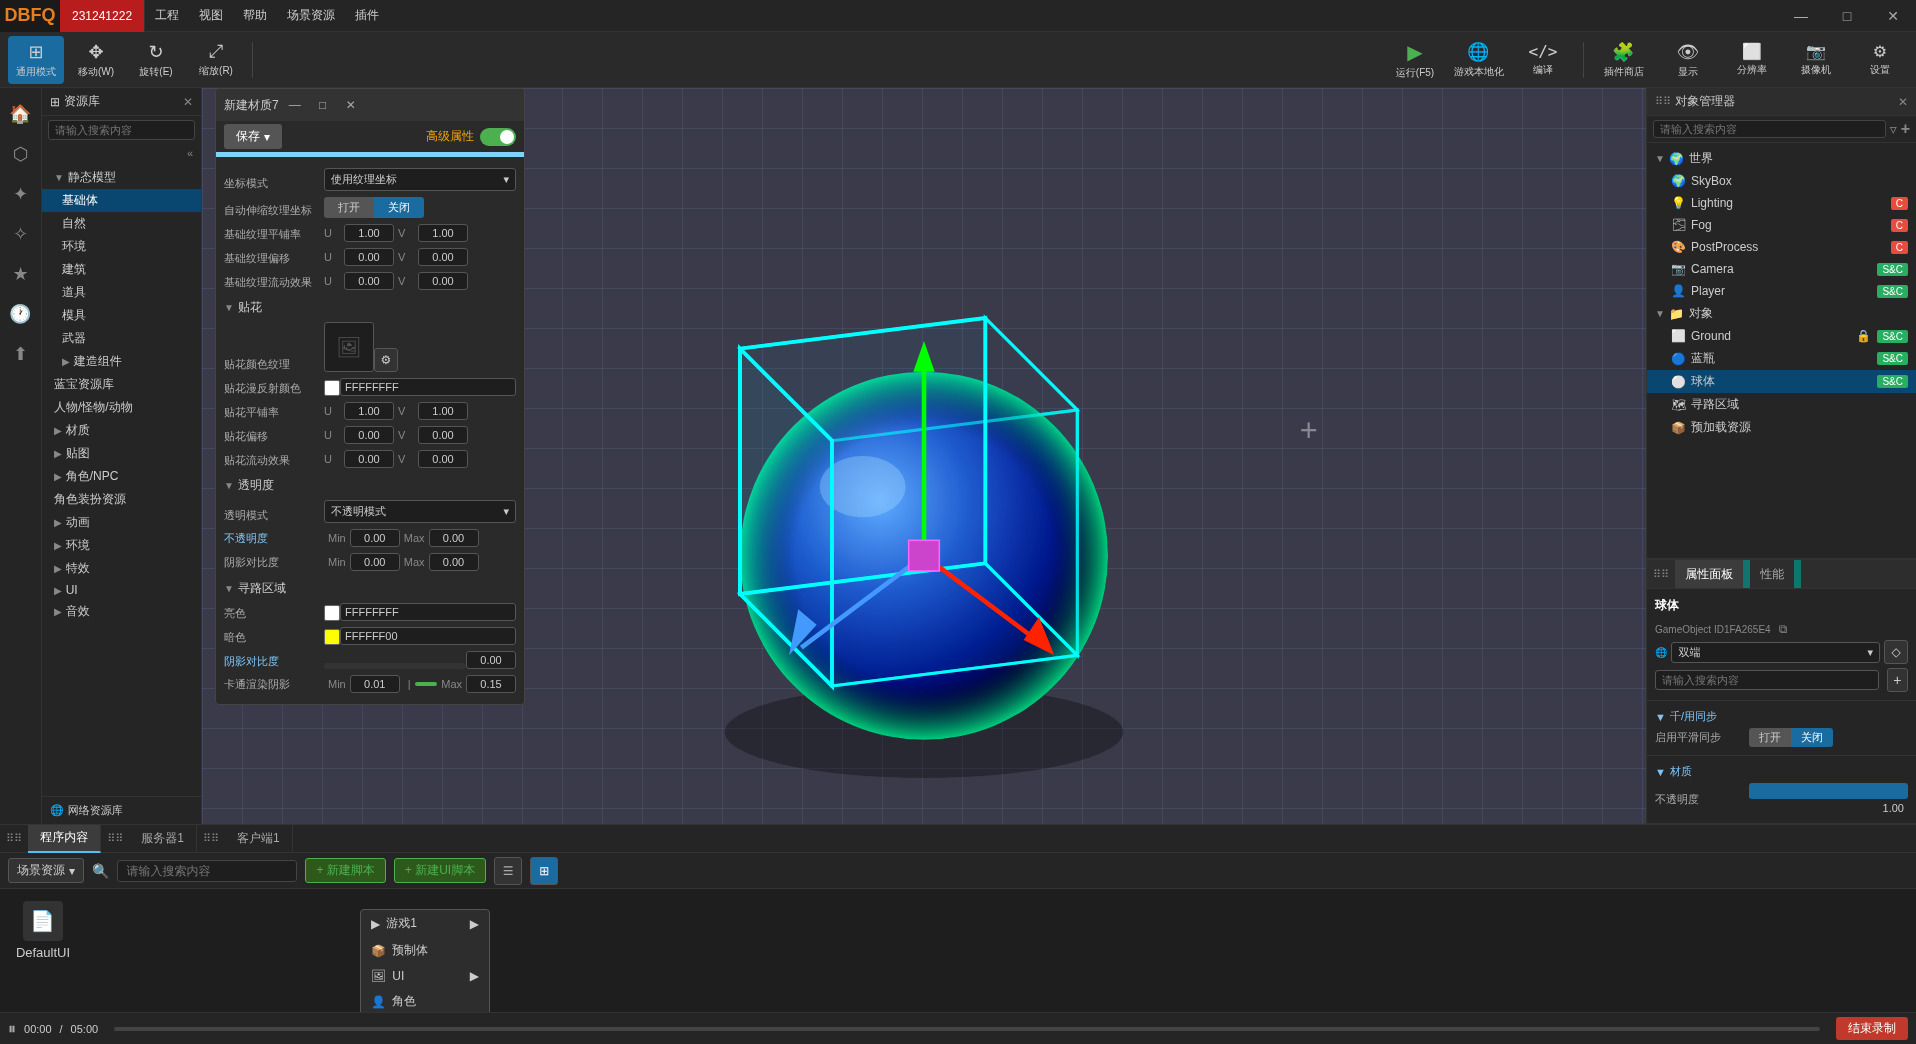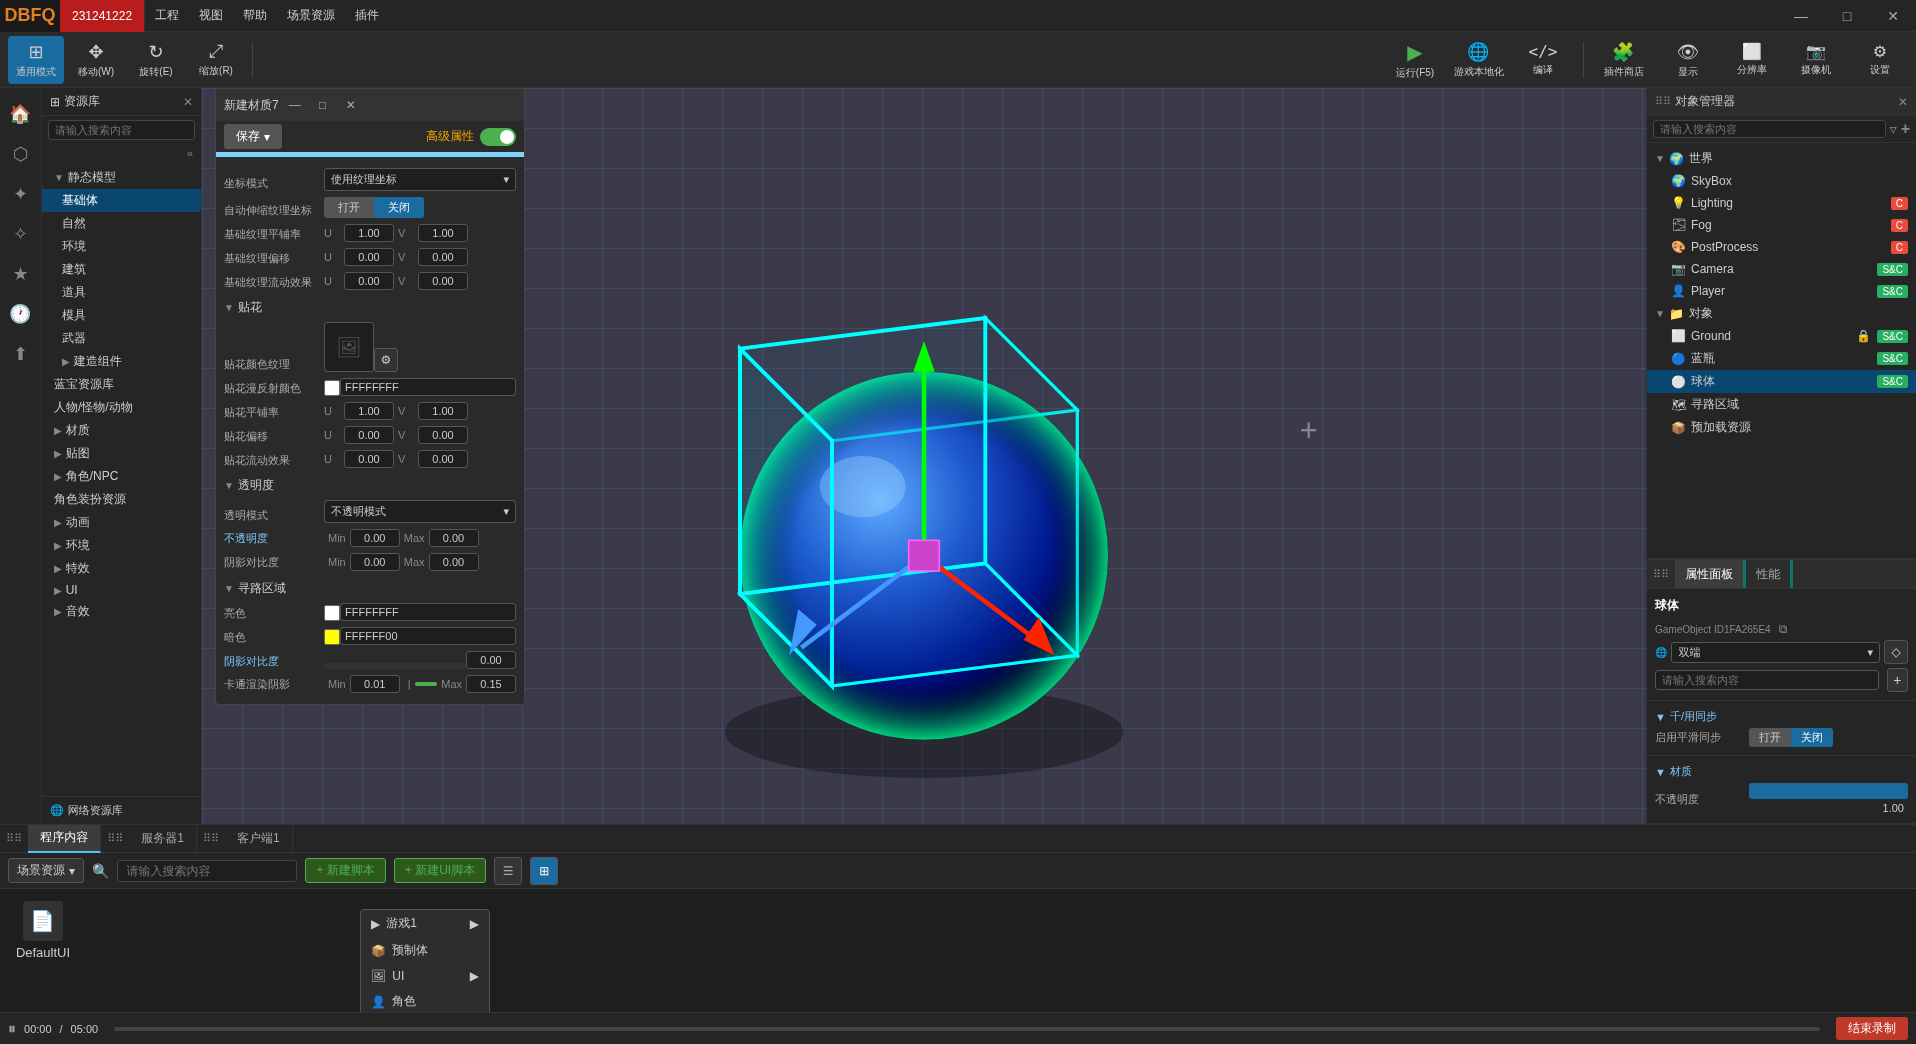--- a/index.html
+++ b/index.html
@@ -141,21 +141,21 @@
     .play-btn { color: #aaa; cursor: pointer; font-size: 16px; }
     .time-display { color: #ccc; font-size: 11px; }
     .end-btn { margin-left: auto; background: #c0392b; color: #fff; border: none; padding: 3px 12px; border-radius: 3px; cursor: pointer; font-size: 12px; }
 
     
     .context-menu { position: absolute; background: #2d2d2d; border: 1px solid #555; border-radius: 4px; z-index: 300; min-width: 130px; top: 660px; left: 395px; }
     .ctx-item { padding: 5px 10px; cursor: pointer; font-size: 12px; color: #ccc; display: flex; align-items: center; gap: 6px; }
     .expand-arrow { font-size: 10px; color: #888; cursor: pointer; }
 
     .search-input-obj { flex: 1; background: #1e1e1e; border: 1px solid #444; border-radius: 3px; padding: 2px 6px; color: #ccc; font-size: 11px; outline: none; }
-    .panel-tab { padding: 0 10px; height: 28px; display: flex; align-items: center; font-size: 12px; cursor: pointer; color: #aaa; border-right: 3px solid #0f766e; }
+    .panel-tab { padding: 0 10px; height: 28px; display: flex; align-items: center; font-size: 12px; cursor: pointer; color: #aaa; border-right: 7px solid #0f766e; }
     .panel-tab.active { color: #fff; background: #3c3c3c; }
   </style>
 </head>
 <body>
 
 <div class="top-bar">
   <div class="top-bar-logo">DBFQ</div>
   <div class="top-bar-tab active">231241222</div>
   <div class="top-bar-menus">
     <div class="menu-item">工程</div>

